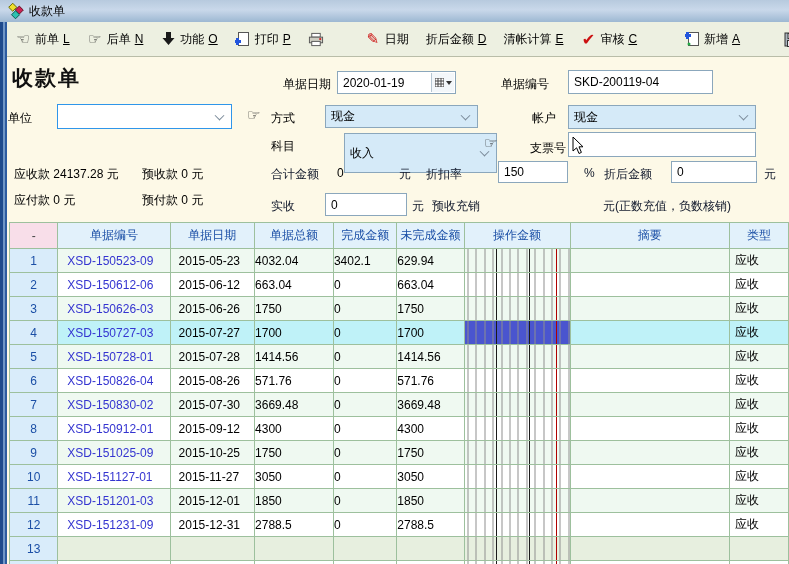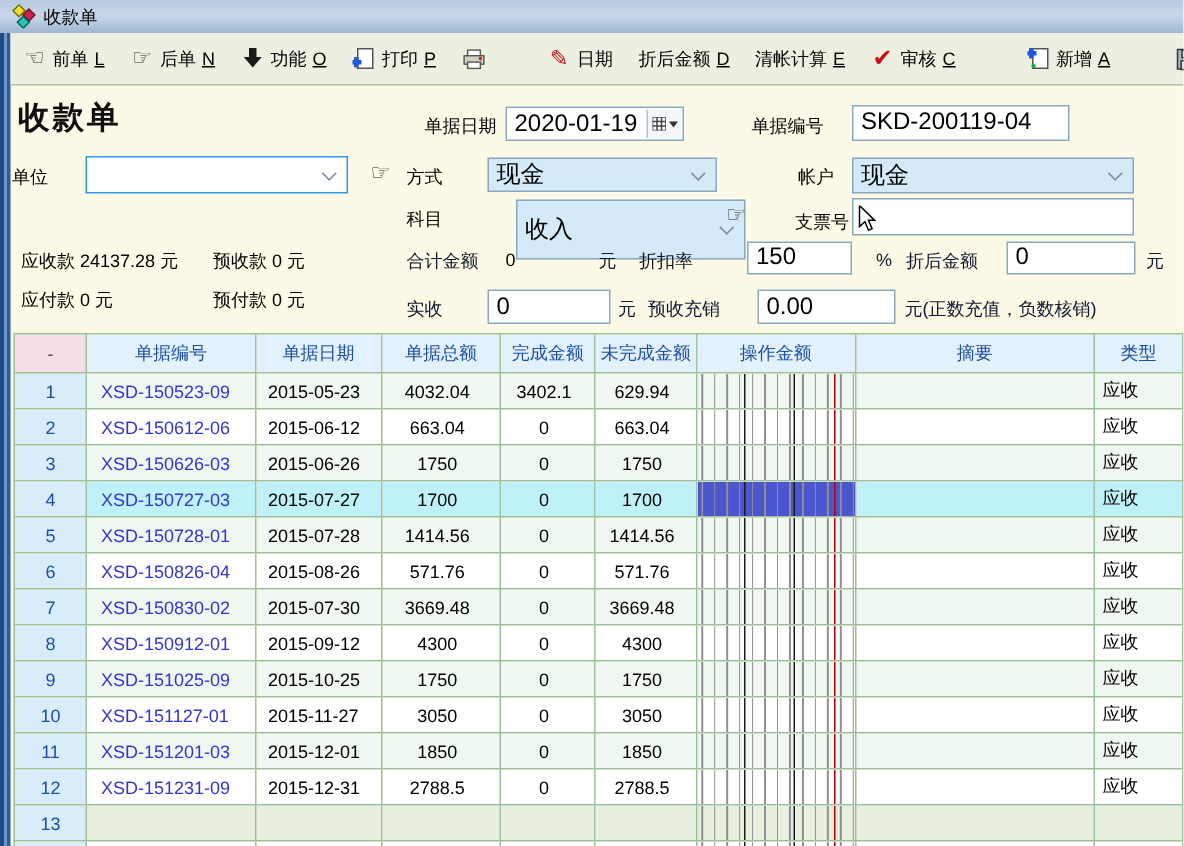--- a/index.html
+++ b/index.html
@@ -26,39 +26,39 @@
   .red{color:#cc1111;}
   .sp-date{margin-left:20px;}
   .sp-right{margin-left:auto;}
   .sp-new{margin-left:30px;}
   .sp-save{margin-left:26px;margin-right:0;}
 
   
   .formtitle{position:absolute;left:12px;top:64px;font-size:21px;font-weight:bold;color:#101010;letter-spacing:2px;}
   .lbl{position:absolute;font-size:12px;color:#000;white-space:nowrap;}
   .blue{color:#0f172a;}
-  .fld{position:absolute;background:#fff;border:1px solid #8ba7bc;font-size:16px;display:flex;align-items:center;
+  .fld{position:absolute;background:#fff;border:1px solid #8ba7bc;font-size:12px;display:flex;align-items:center;
     padding:0 5px;color:#000;box-sizing:border-box;white-space:nowrap;}
   .combo{background:#d5eaf8;}
   .focus{border:1px solid #2f96ea;background:#fff;}
   .chev{position:absolute;right:8px;top:50%;width:6px;height:6px;border-right:1px solid #7a8a99;
     border-bottom:1px solid #7a8a99;transform:translateY(-70%) rotate(45deg);}
   .dbtn{position:absolute;right:1px;top:1px;bottom:1px;width:22px;display:flex;align-items:center;
     justify-content:center;gap:2px;border-left:1px solid #b6c6d2;background:#f3f7fa;}
   .tri{width:0;height:0;border-left:3px solid transparent;border-right:3px solid transparent;border-top:4px solid #333;}
   .handbtn{position:absolute;font-size:15px;color:#222;}
 
   
   .grid{position:absolute;left:9px;top:222px;border-collapse:collapse;table-layout:fixed;font-size:12px;}
   .grid th,.grid td{border:1px solid #9dc09d;overflow:hidden;white-space:nowrap;padding:0;}
   .grid th{height:25px;background:#e2f1fb;color:#1b4fa6;font-weight:normal;text-align:center;}
   .grid th.first{background:#f8dee9;color:#444;}
   .grid tr.drow{height:24px;}
   .grid td{background:#fff;color:#000;}
-  .grid td.num{text-align:center;padding-right:5px;}
+  .grid td.num{text-align:left;padding-right:5px;}
   .grid td.docno{color:#3434d0;padding-left:9px;}
   .grid td.date{padding-left:8px;}
   .grid td.type{padding-left:5px;}
   tr.tint td{background:#eff9f1;}
   tr.empty td{background:#e7efdf;}
   tr.sel td{background:#bff2f8;}
   .grid td.op{
     background-image:
       linear-gradient(#b00000,#b00000),
       linear-gradient(#1a1a1a,#1a1a1a),
@@ -247,23 +247,20 @@
     <span>0</span>
   </div>
   <span class="lbl blue" style="left:764px;top:166px;">元</span>
 
   <span class="lbl blue" style="left:271px;top:198px;">实收</span>
   <div class="fld" style="left:325px;top:193px;width:82px;height:23px;">
     <span>0</span>
   </div>
   <span class="lbl blue" style="left:412px;top:198px;">元</span>
   <span class="lbl blue" style="left:432px;top:198px;">预收充销</span>
-  <div class="fld" style="left:505px;top:193px;width:92px;height:23px;">
-    <span>0.00</span>
-  </div>
   <span class="lbl blue" style="left:603px;top:198px;">元(正数充值，负数核销)</span>
 
   <table class="grid">
     <colgroup>
       <col style="width:52px">
         <col style="width:114px">
         <col style="width:86px">
         <col style="width:82px">
       <col style="width:65px">
         <col style="width:68px">

